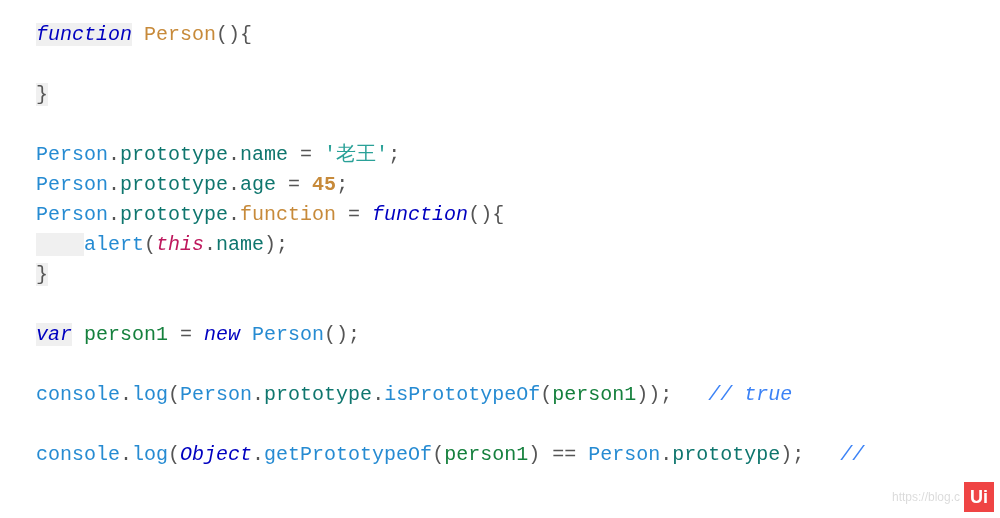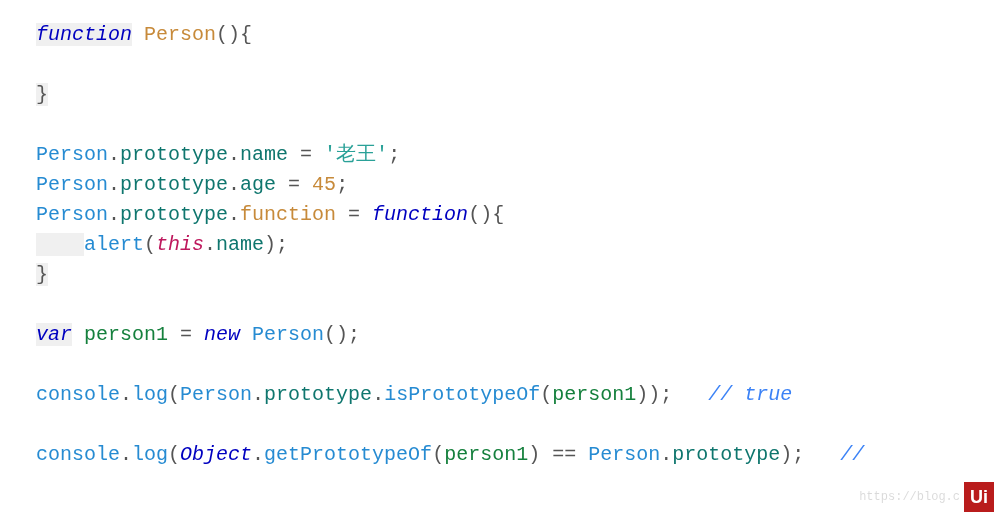--- a/index.html
+++ b/index.html
@@ -19,49 +19,49 @@
     padding: 20px 36px;
     white-space: pre;
     font-family: inherit;
   }
   .kw { color: #0000c0; font-style: italic; }
   .fn { color: #c78a3a; }
   .cls { color: #268bd2; }
   .prop { color: #0f766e; }
   .method { color: #c78a3a; }
   .str { color: #2aa198; }
-  .num { color: #c78a3a; }
+  .num { color: #c78a3a; font-weight: bold; }
   .id { color: #15803d; }
   .obj { color: #268bd2; font-family: Liberation Mono, monospace; }
   .punct { color: #555; }
   .this { color: #be185d; font-style: italic; }
   .comment { color: #3b82f6; font-style: italic; text-align: center; }
   .hl { background: #f0f0f0; }
   .watermark {
     position: absolute;
     right: 6px;
     bottom: 6px;
     width: 30px;
     height: 30px;
-    background: #b91c1c;
+    background: #ef4444;
     display: flex;
     align-items: center;
     justify-content: center;
     color: #fff;
     font-family: sans-serif;
     font-weight: bold;
     font-size: 18px;
   }
   .wm-text {
     position: absolute;
     right: 40px;
     bottom: 12px;
     color: rgba(0,0,0,0.15);
     font-size: 12px;
-    font-family: Liberation Mono, monospace;
+    font-family: Liberation Sans, sans-serif;
   }
 </style>
 </head>
 <body>
 
 <pre><span class="hl"><span class="kw">function</span></span> <span class="fn">Person</span><span class="punct">(){</span>
 
 <span class="hl punct">}</span>
 
 <span class="cls">Person</span><span class="punct">.</span><span class="prop">prototype</span><span class="punct">.</span><span class="prop">name</span><span class="punct"> = </span><span class="str">'老王'</span><span class="punct">;</span>

